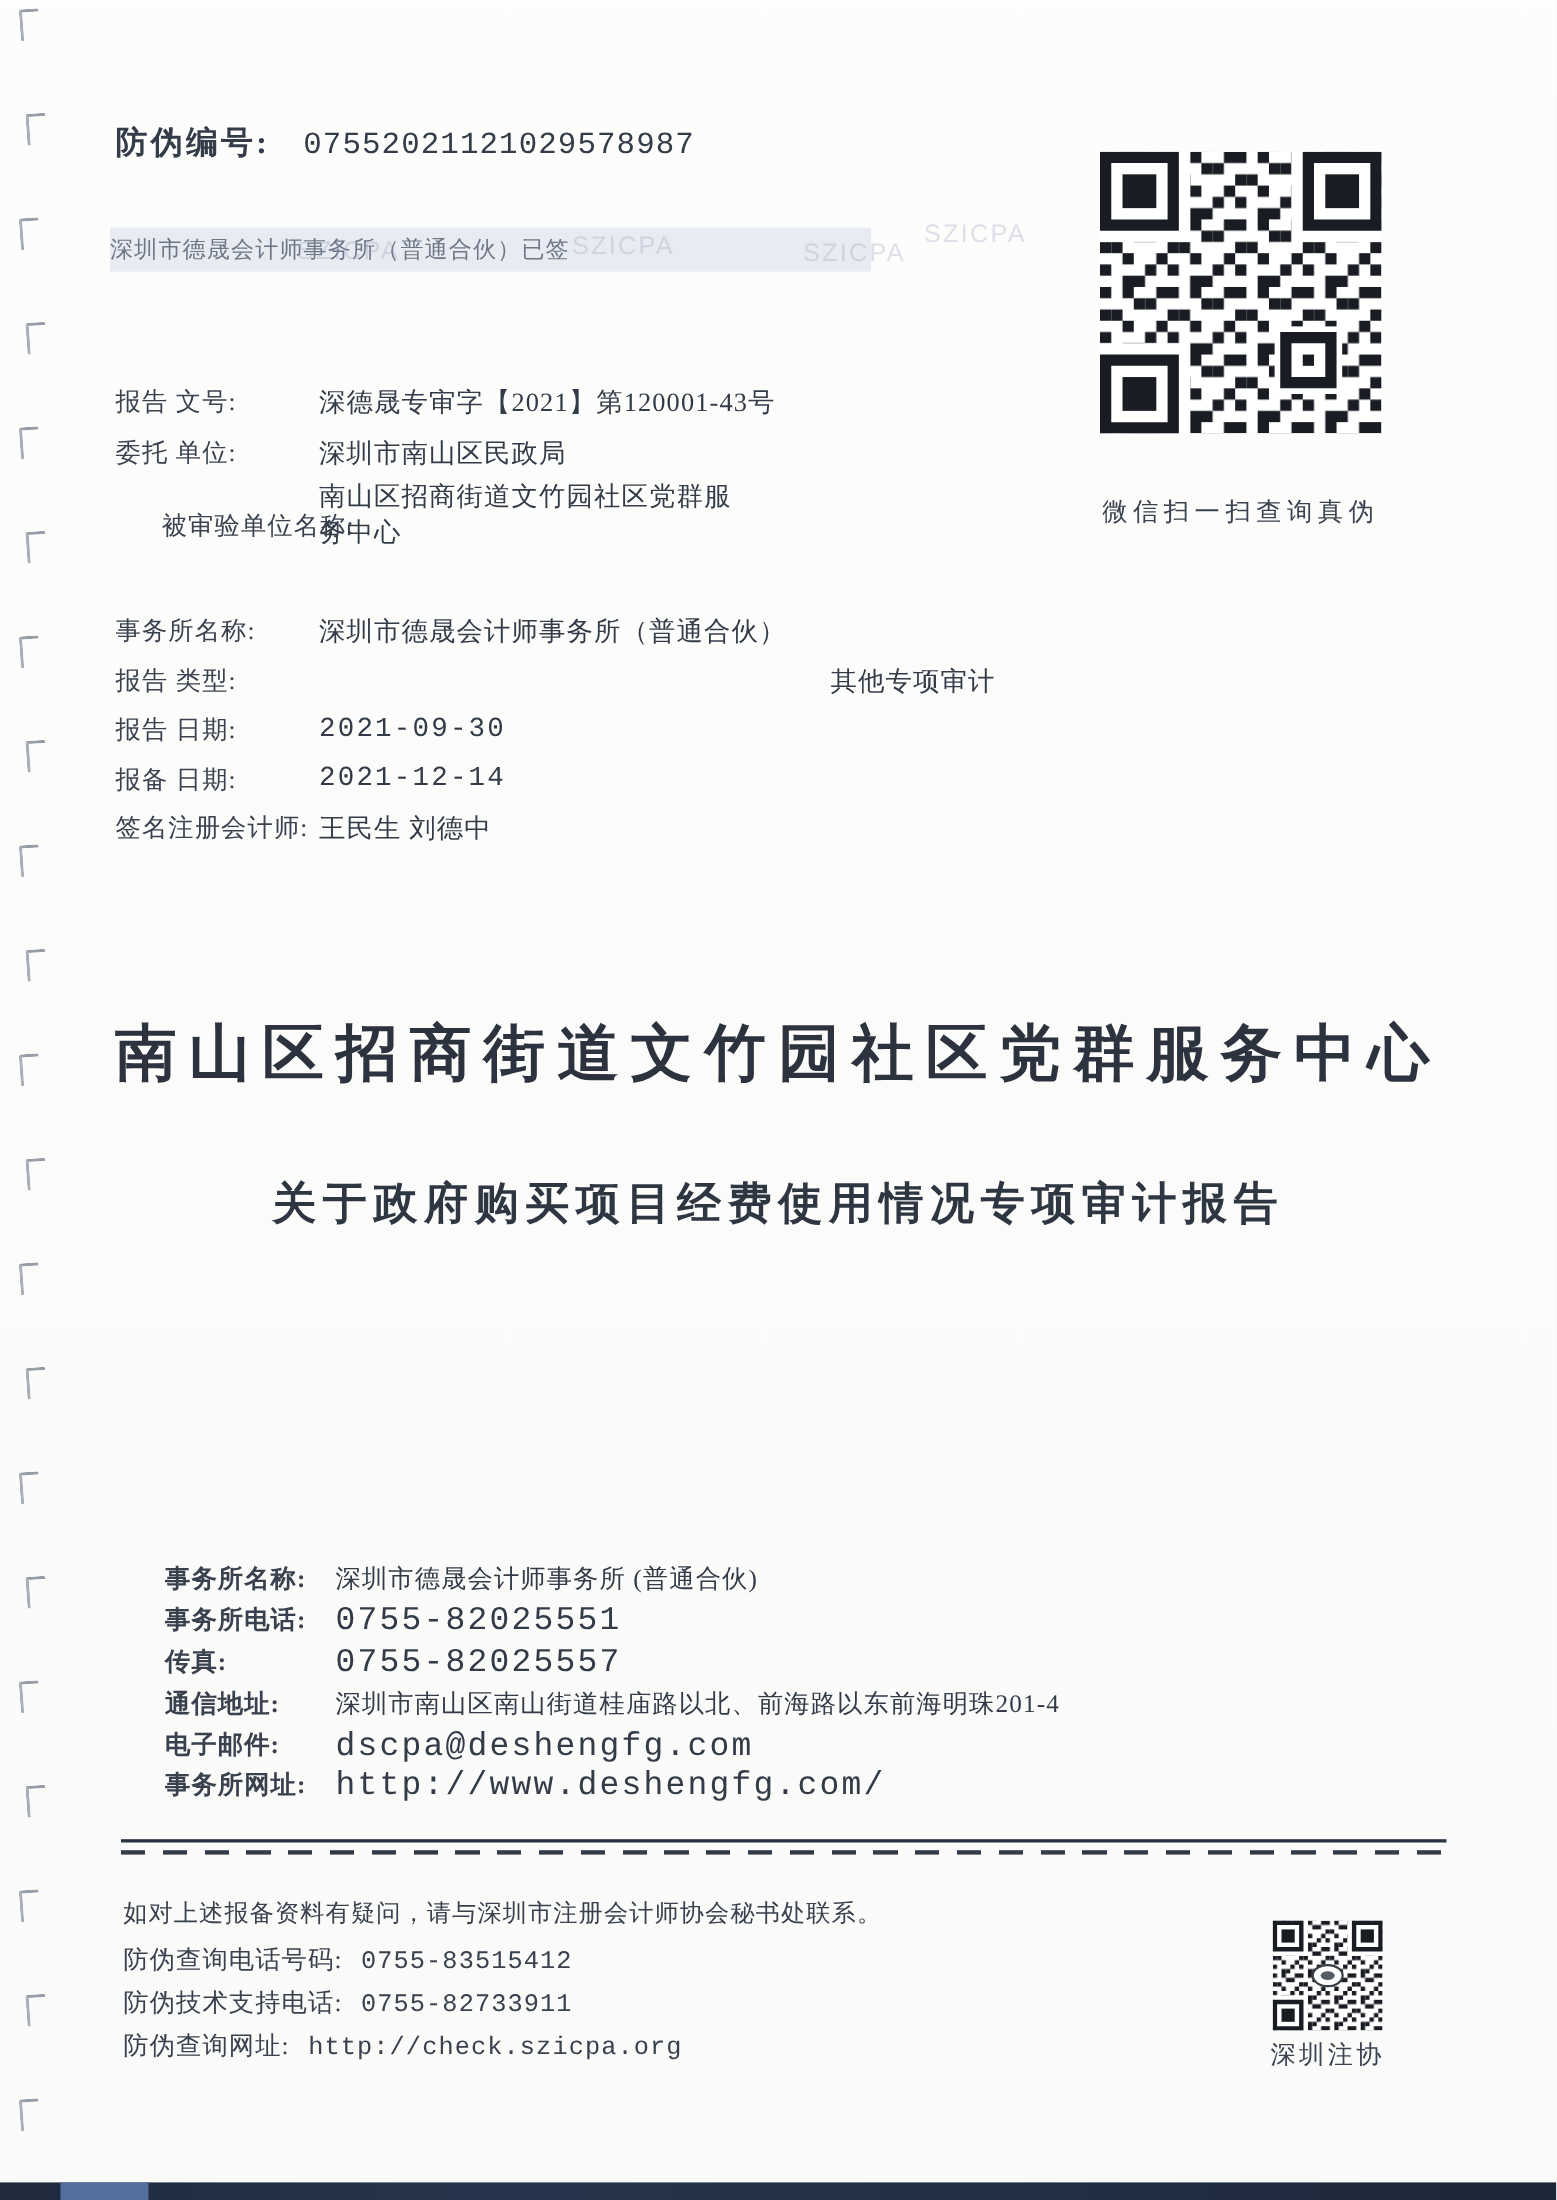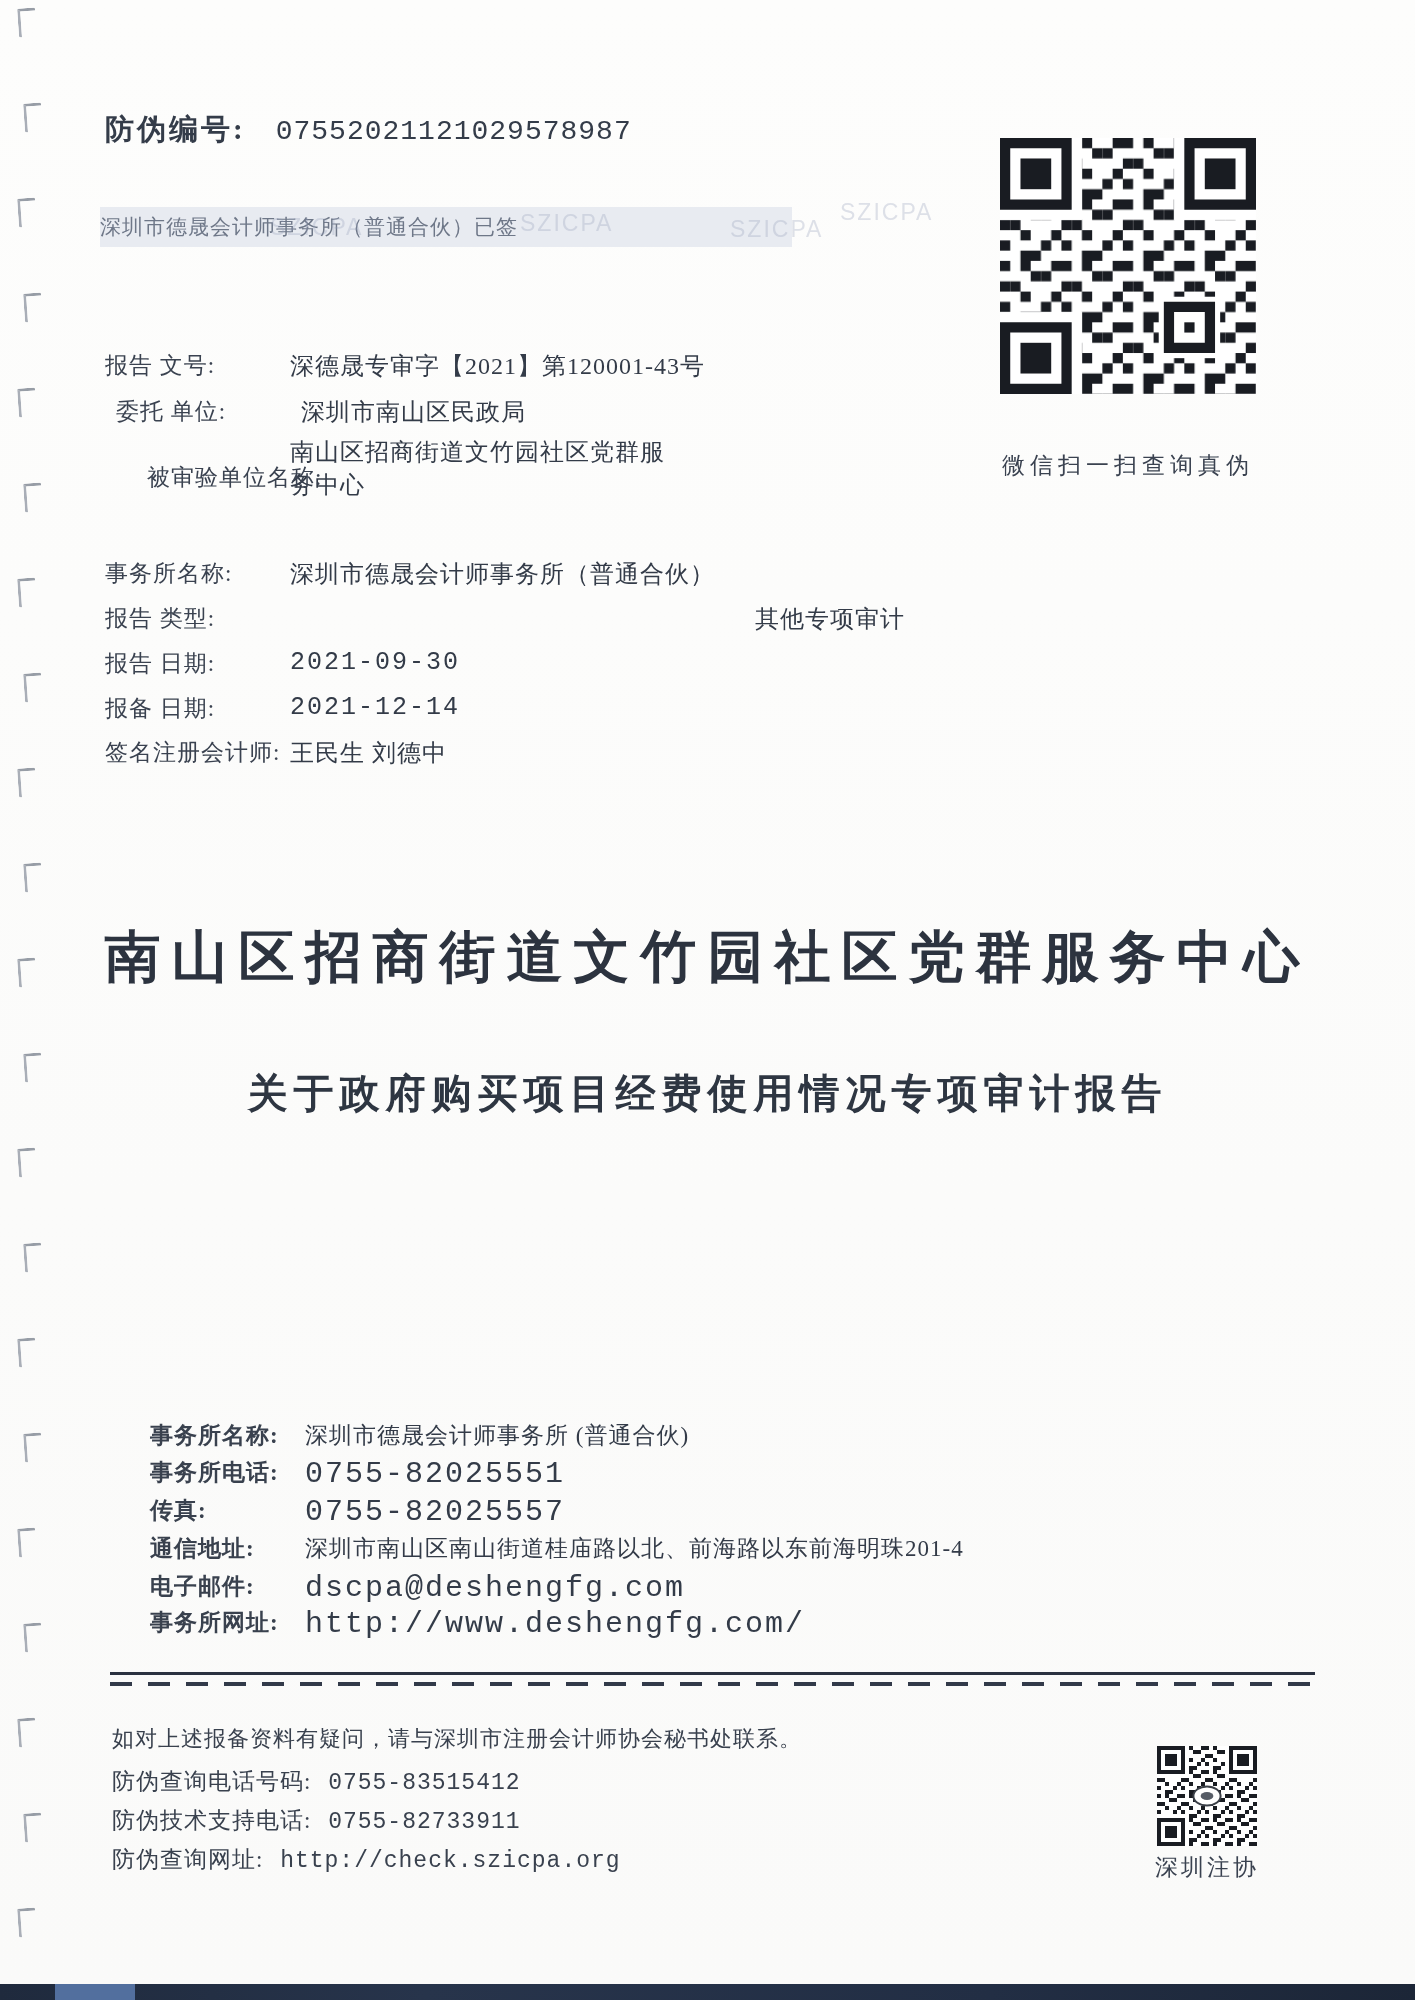--- a/index.html
+++ b/index.html
@@ -114,21 +114,21 @@
   <span class="wm" style="left:270px;top:214px;">SZICPA</span>
   <span class="wm" style="left:520px;top:210px;">SZICPA</span>
   <span class="wm" style="left:730px;top:216px;">SZICPA</span>
   <span class="wm" style="left:840px;top:199px;">SZICPA</span>
   <span class="wm" style="left:1045px;top:212px;">szicpa</span>
 
   <div class="irow" style="top:350px;">
     <span class="ilabel">报告 文号:</span>
     <div class="ival">深德晟专审字【2021】第120001-43号</div>
   </div>
-  <div class="irow" style="top:396px;margin-left:11px;">
+  <div class="irow" style="top:396px;">
     <span class="ilabel">委托 单位:</span>
     <div class="ival">深圳市南山区民政局</div>
   </div>
   <div class="irow" style="top:436px;">
     <span class="ilabel" style="top:26px;margin-left:42px;">被审验单位名称:</span>
     <div class="ival wrap">南山区招商街道文竹园社区党群服务中心</div>
   </div>
   <div class="irow" style="top:558px;">
     <span class="ilabel">事务所名称:</span>
     <div class="ival">深圳市德晟会计师事务所（普通合伙）</div>

